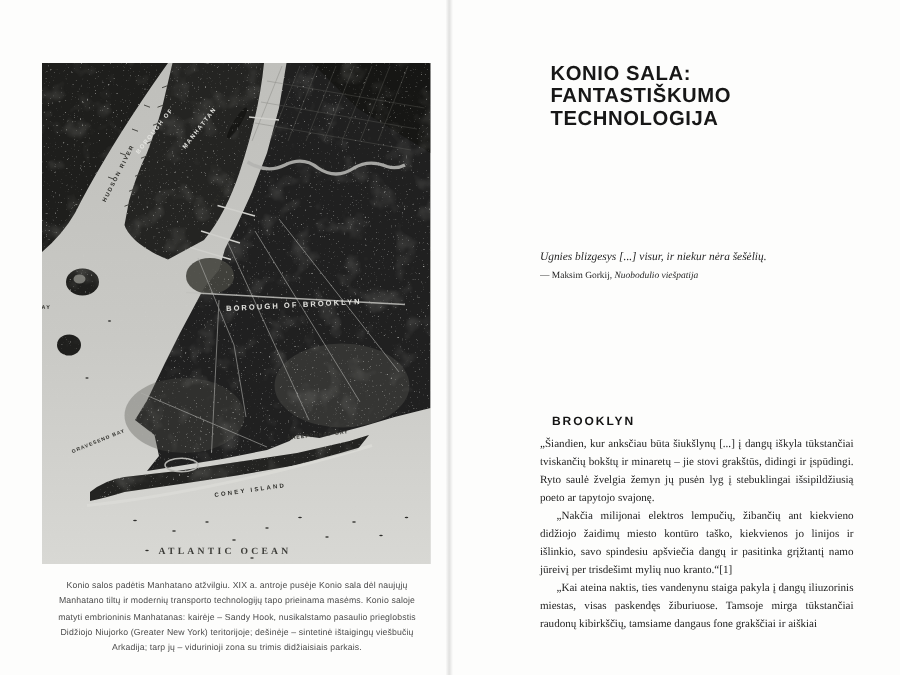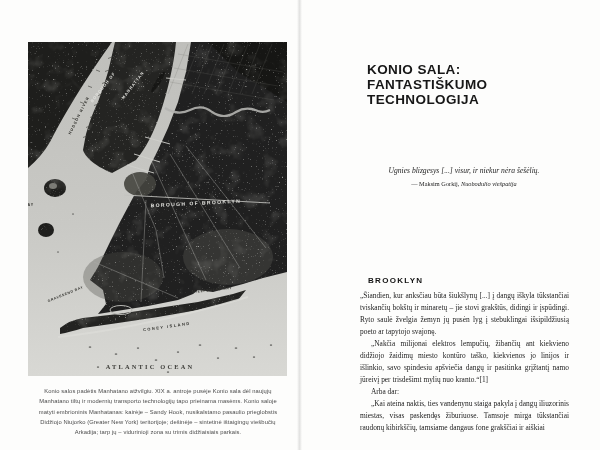--- a/index.html
+++ b/index.html
@@ -11,26 +11,26 @@
 
   
   figure { margin:0; }
   .map-frame { position:absolute; left:28px; top:42px; width:259px; height:334px; background:#c9c9c5; }
   .map-frame svg { display:block; width:100%; height:100%; }
   .caption { position:absolute; left:31px; top:386px; width:254px; text-align:center;
              font-family:"Liberation Sans", sans-serif; font-size:5.8px; line-height:1.78;
              color:#4b4b4b; letter-spacing:0.1px; }
 
   
-  .title { position:absolute; left:367px; top:62px; margin:0;
+  .title { position:absolute; left:367px; top:41px; margin:0;
            font-family:"Liberation Sans", sans-serif; font-weight:bold;
            font-size:13.5px; line-height:15px; letter-spacing:0.4px; color:#171717; }
   .title span { display:block; }
 
-  .epigraphs { position:absolute; left:360px; top:166px; width:208px; text-align:center; }
+  .epigraphs { position:absolute; left:360px; top:166px; width:208px; text-align:left; }
   .epigraph { margin:0 0 16px 0; }
   .epigraph .quote { margin:0 0 5px 0; font-style:italic; font-size:7.6px; line-height:9px; color:#1e1e1e; }
   .epigraph .attr  { margin:0; font-size:6.3px; line-height:8px; color:#242424; }
   .epigraph .attr .work { font-style:italic; }
 
   .section-heading { position:absolute; left:368px; top:276px; margin:0;
                      font-family:"Liberation Sans", sans-serif; font-size:8px; font-weight:bold;
                      letter-spacing:1.3px; color:#141414; }
 
   .bodytext { position:absolute; left:360px; top:290px; width:209px;
@@ -192,18 +192,17 @@
         <p class="quote">Ugnies blizgesys [...] visur, ir niekur nėra šešėlių.</p>
         <p class="attr"><span class="author">— Maksim Gorkij, </span><span class="work">Nuobodulio viešpatija</span></p>
       </div>
     </div>
 
     <h2 class="section-heading">BROOKLYN</h2>
 
     <div class="bodytext">
       <p>„Šiandien, kur anksčiau būta šiukšlynų [...] į dangų iškyla tūkstančiai tviskančių bokštų ir minaretų – jie stovi grakštūs, didingi ir įspūdingi. Ryto saulė žvelgia žemyn jų pusėn lyg į stebuklingai išsipildžiusią poeto ar tapytojo svajonę.</p>
       <p>„Nakčia milijonai elektros lempučių, žibančių ant kiekvieno didžiojo žaidimų miesto kontūro taško, kiekvienos jo linijos ir išlinkio, savo spindesiu apšviečia dangų ir pasitinka grįžtantį namo jūreivį per trisdešimt mylių nuo kranto.“[1]</p>
-      <p>Arba dar:</p>
       <p>„Kai ateina naktis, ties vandenynu staiga pakyla į dangų iliuzorinis miestas, visas paskendęs žiburiuose. Tamsoje mirga tūkstančiai raudonų kibirkščių, tamsiame dangaus fone grakščiai ir aiškiai</p>
     </div>
 
   </div>
 </div>
 
 </body></html>

